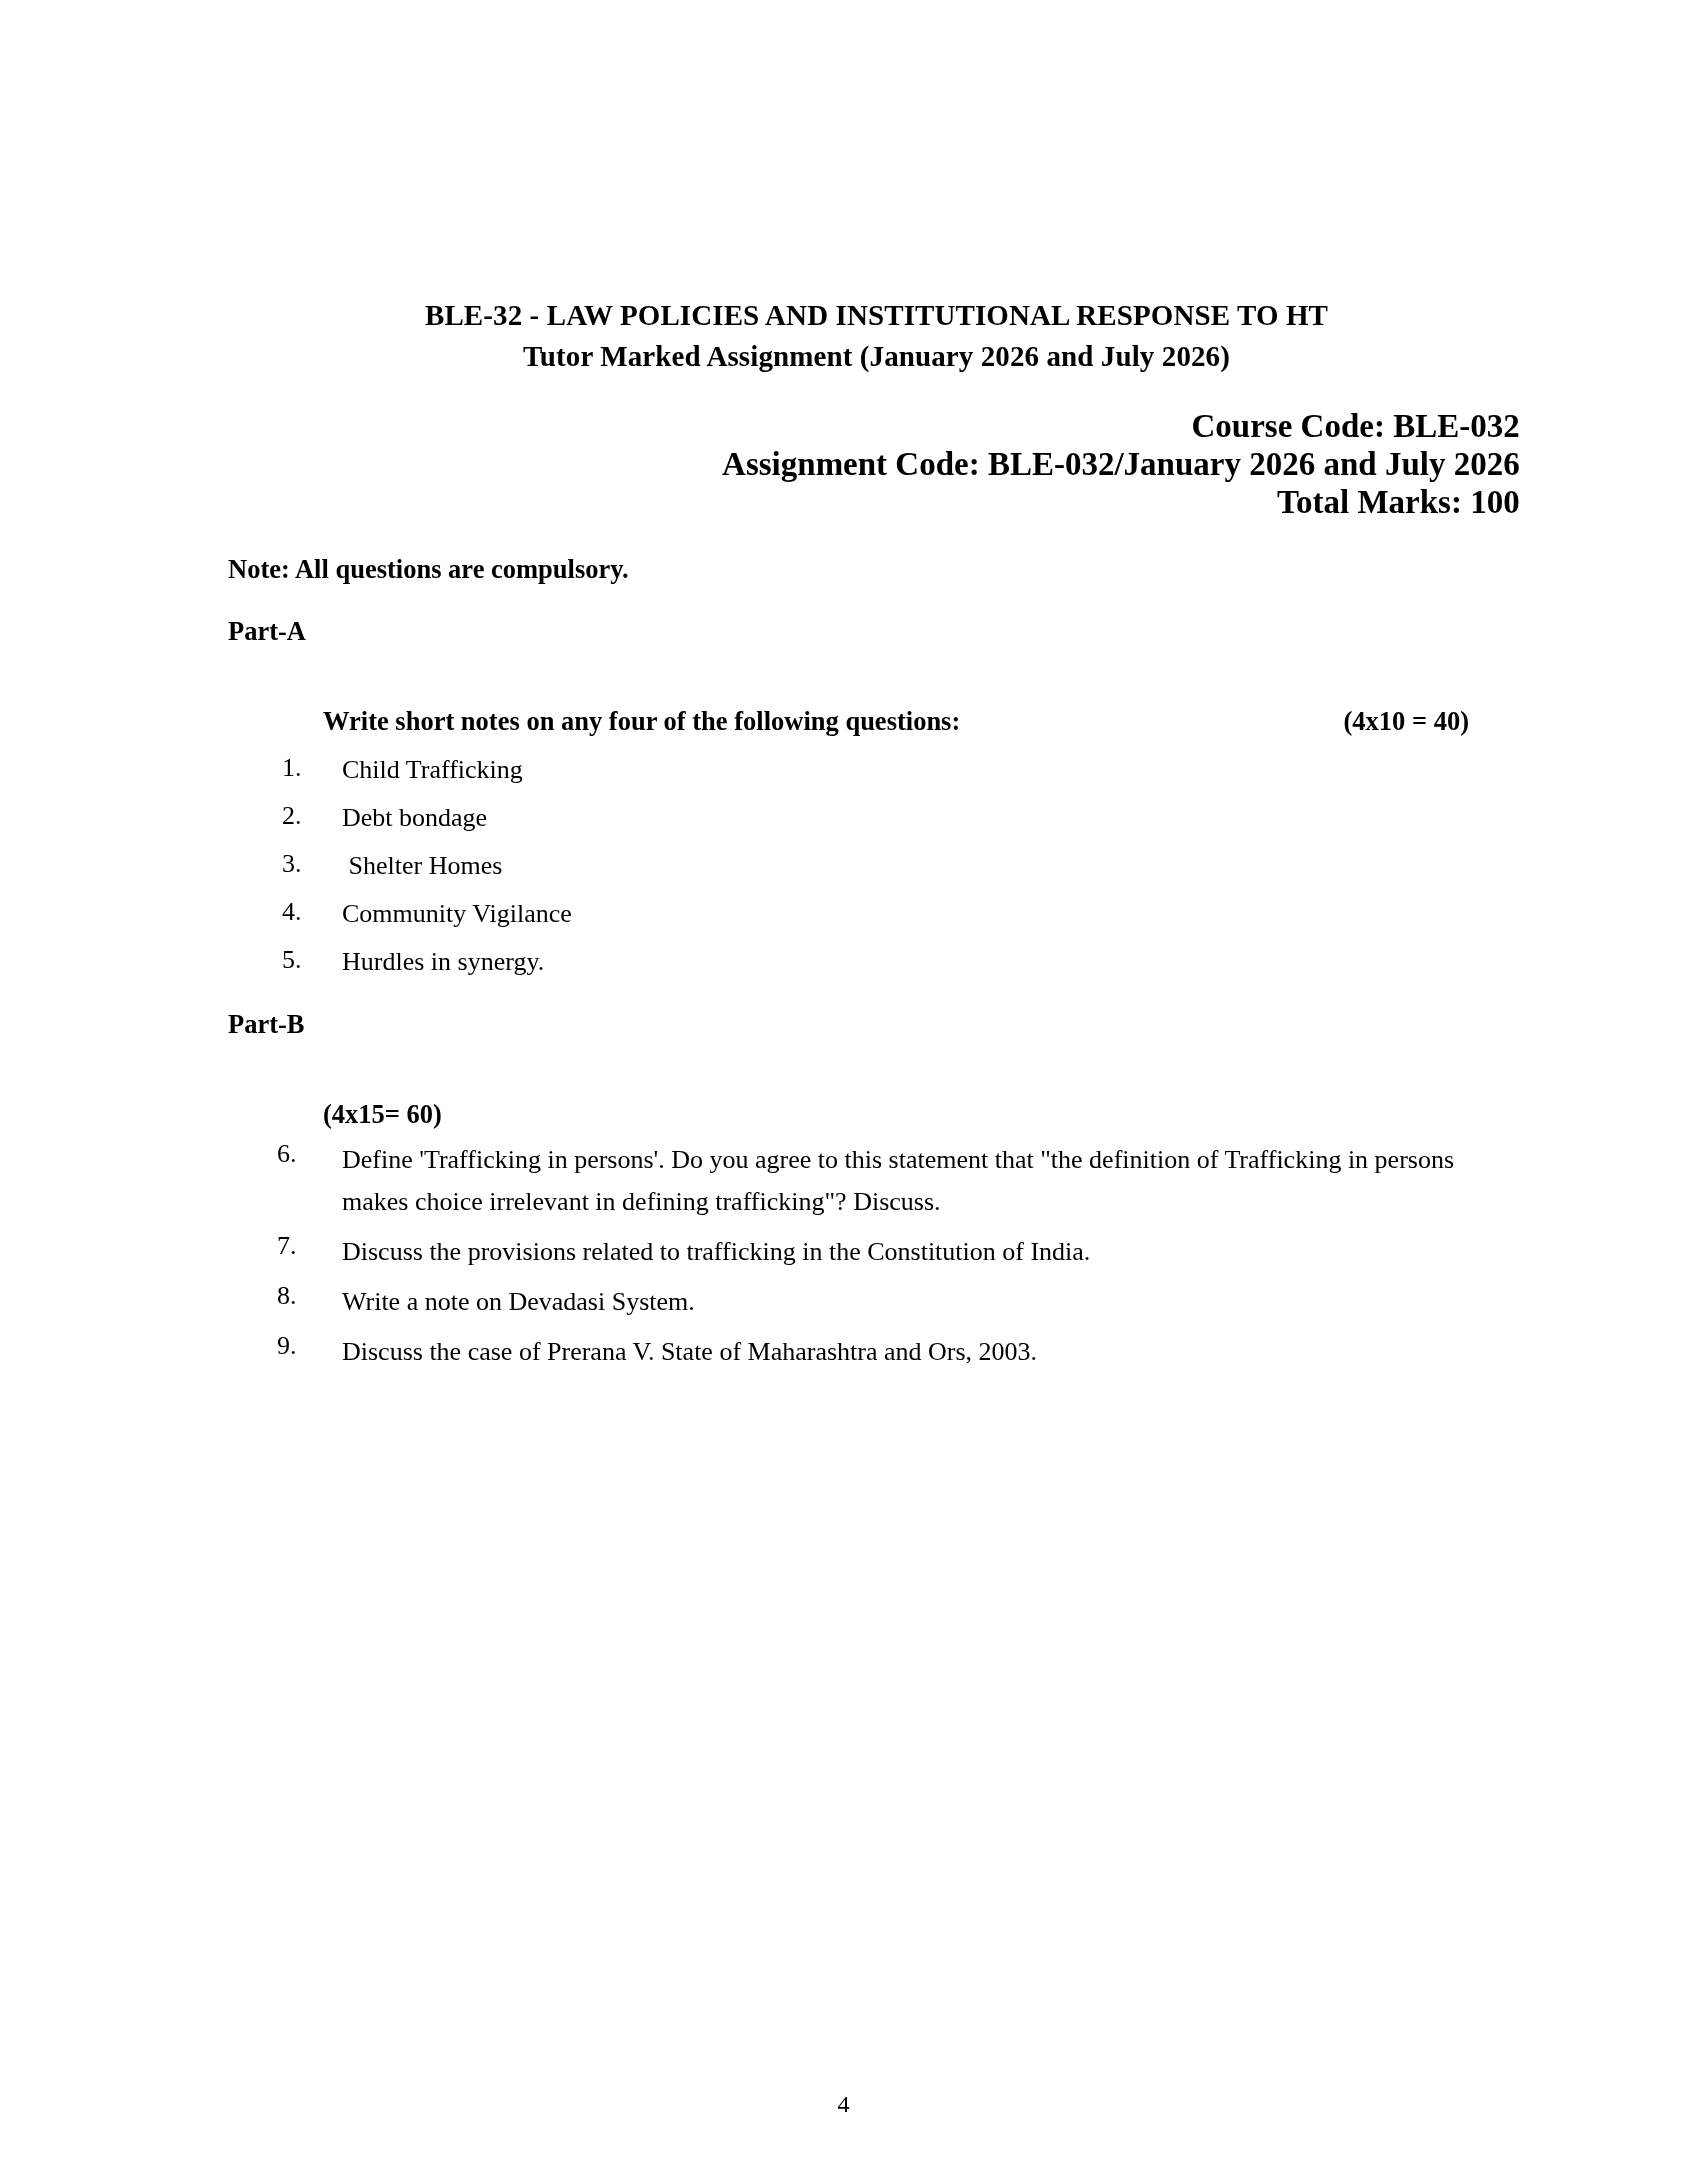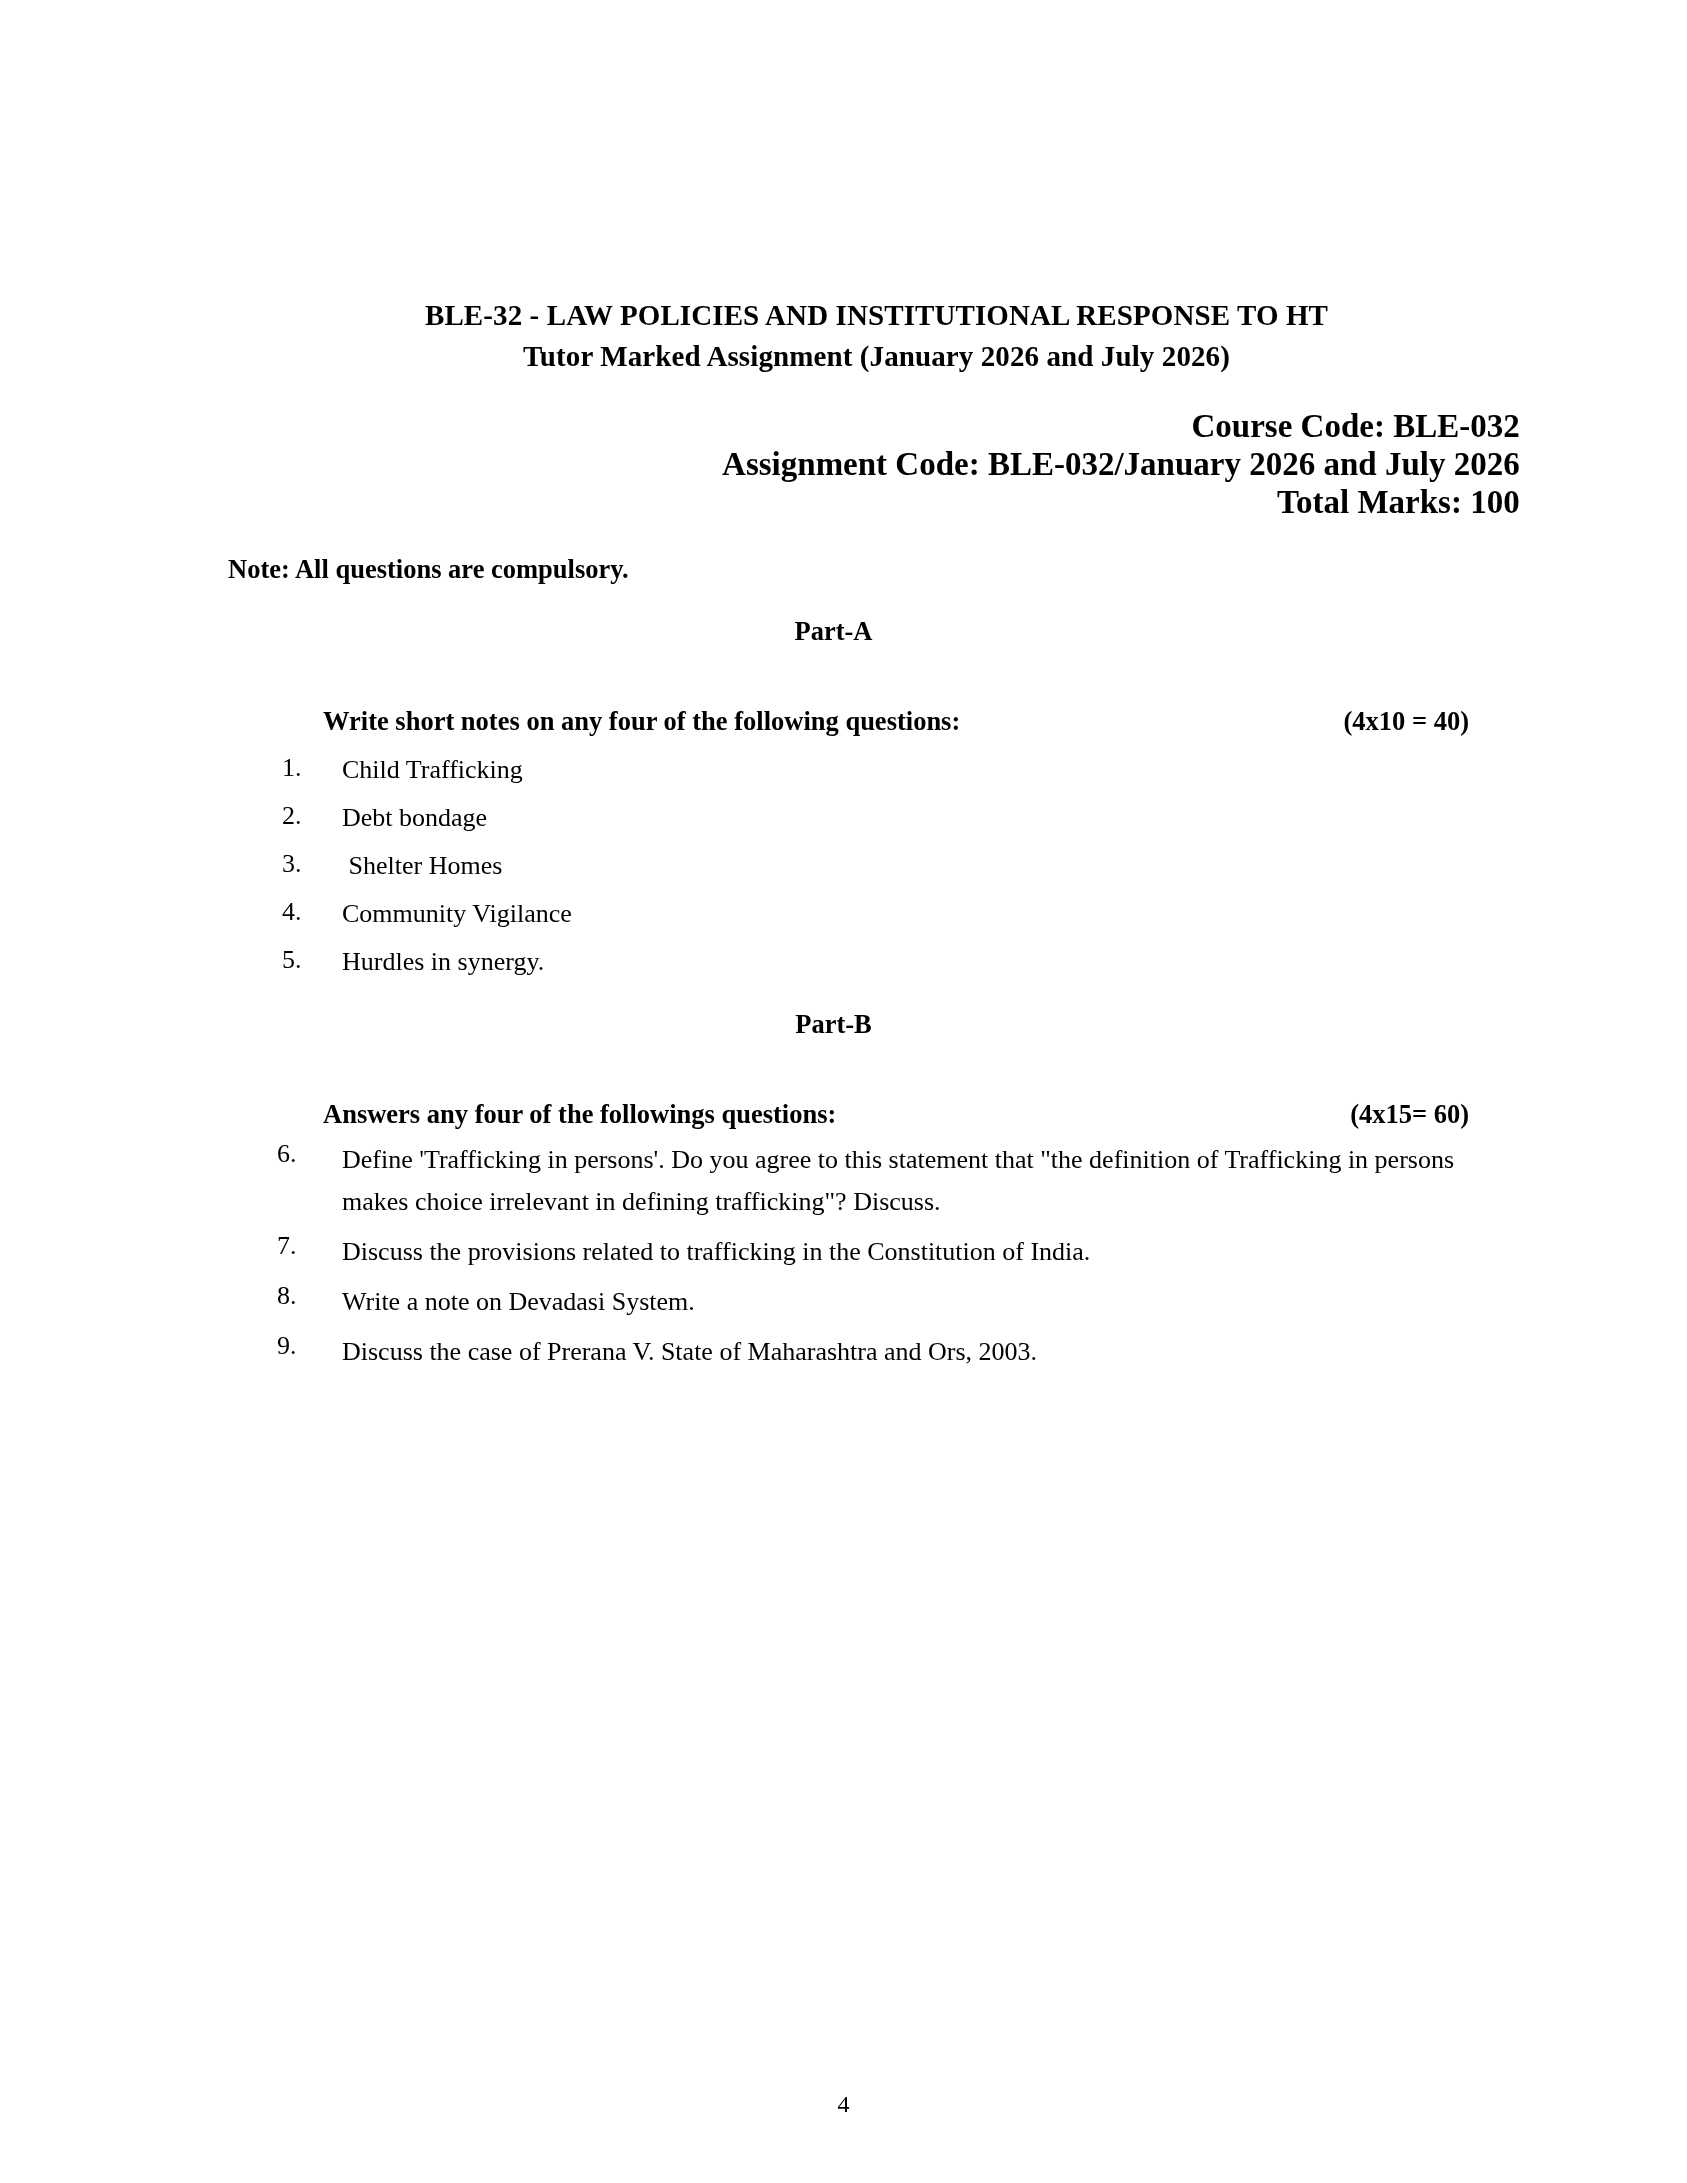--- a/index.html
+++ b/index.html
@@ -47,21 +47,21 @@
   }
 
   .note-line {
     font-weight: bold;
     font-size: 26.5px;
     line-height: 33px;
     margin-top: 32px;
   }
 
   .part-heading {
-    text-align: center;
+    text-align: left;
     font-weight: bold;
     font-size: 26.5px;
     line-height: 33px;
     margin-top: 29px;
     padding-right: 86px;
   }
 
   .instruction-row {
     display: flex;
     align-items: baseline;
@@ -164,21 +164,20 @@
       </li>
       <li>
         <span class="num">5.</span>
         <span class="qtext">Hurdles in synergy.</span>
       </li>
     </ol>
 
     <div class="part-heading">Part-B</div>
 
     <div class="instruction-row">
-      <span>Answers any four of the followings questions:</span>
       <span class="marks">(4x15= 60)</span>
     </div>
 
     <ol class="qlist list-b">
       <li>
         <span class="num">6.</span>
         <span class="qtext">Define 'Trafficking in persons'. Do you agree to this statement that "the definition of Trafficking in persons makes choice irrelevant in defining trafficking"? Discuss.</span>
       </li>
       <li>
         <span class="num">7.</span>

